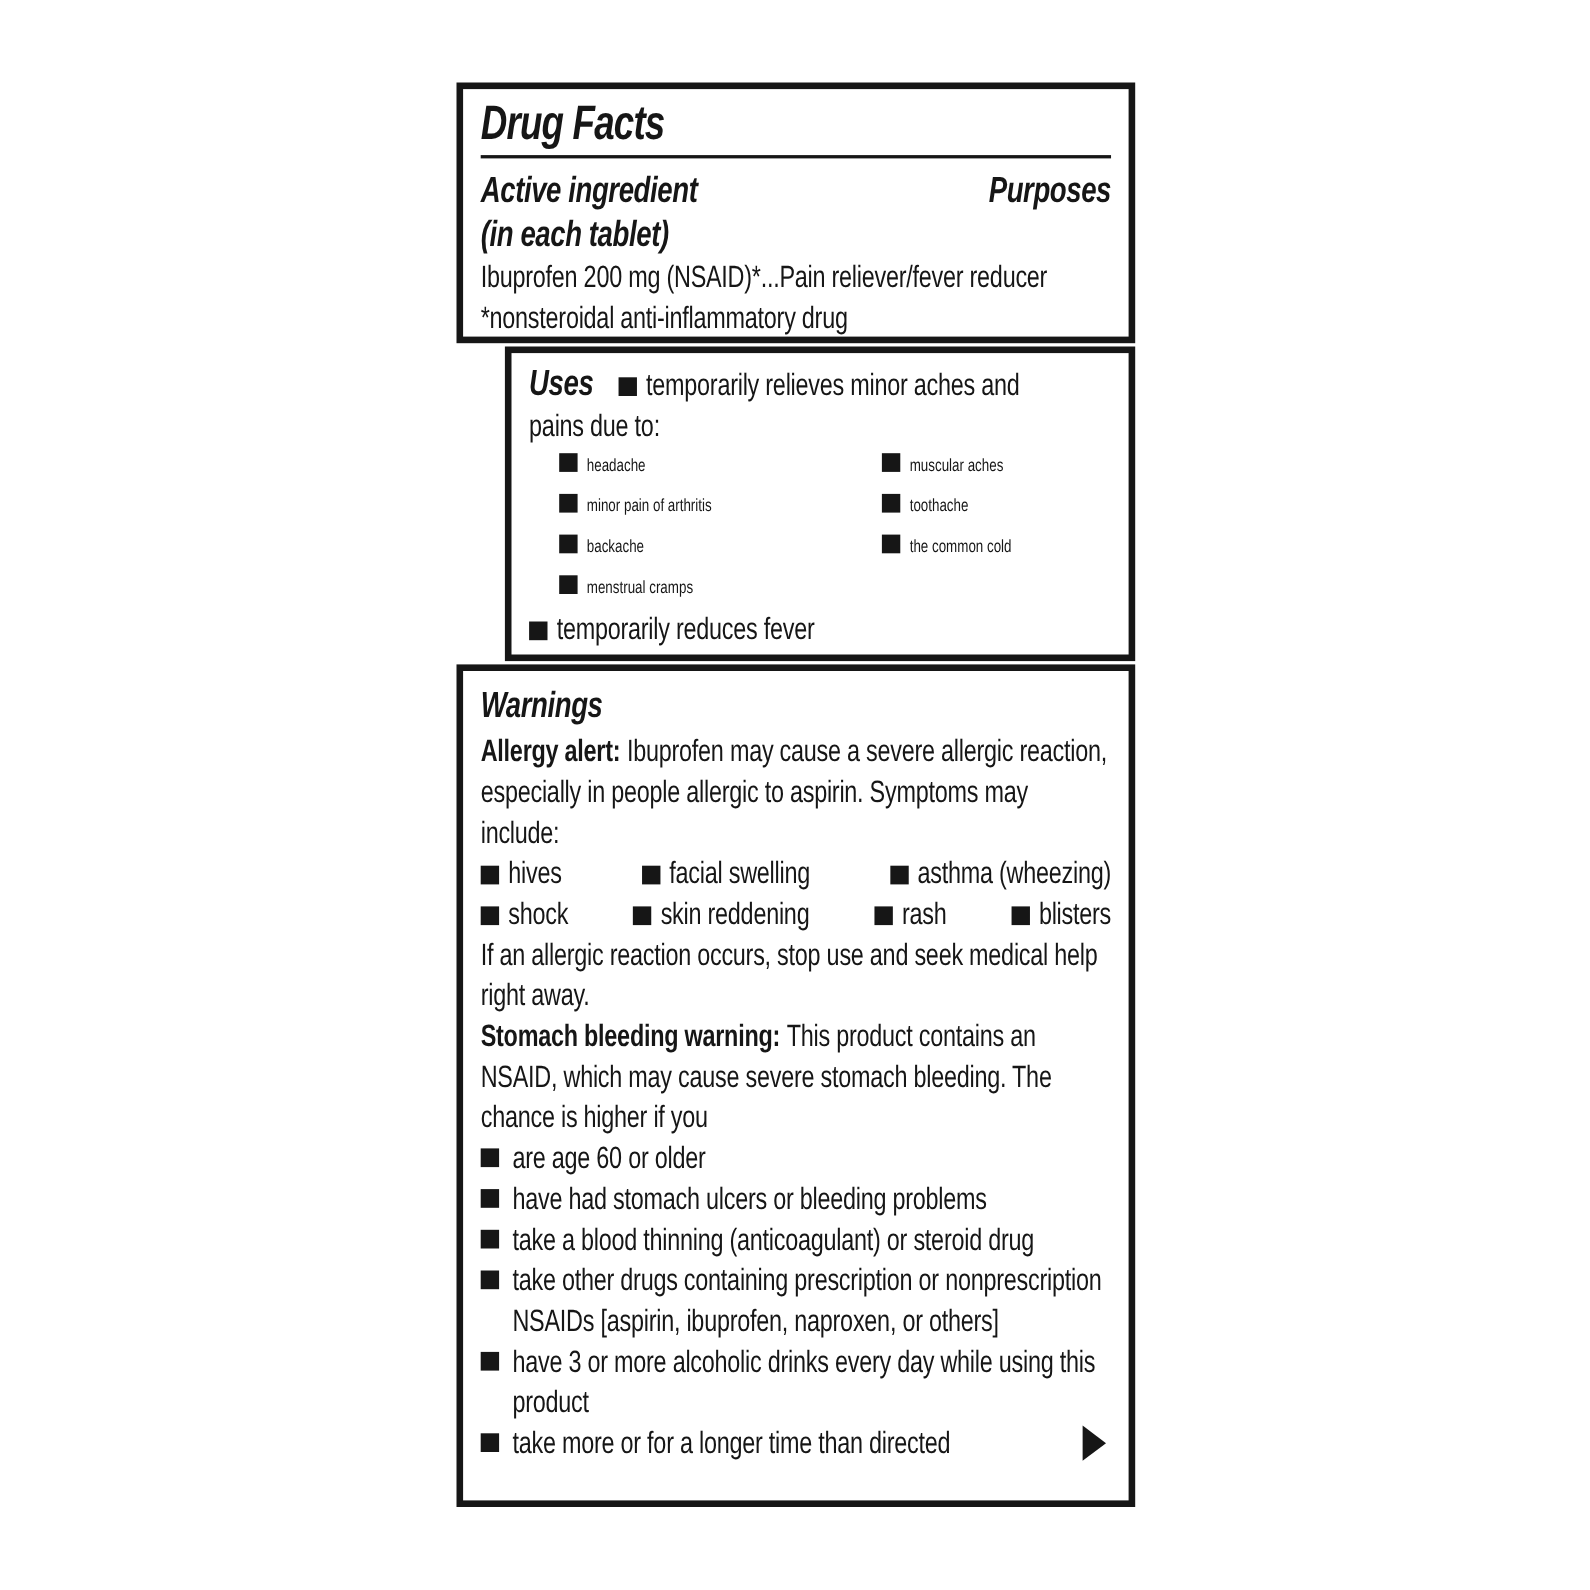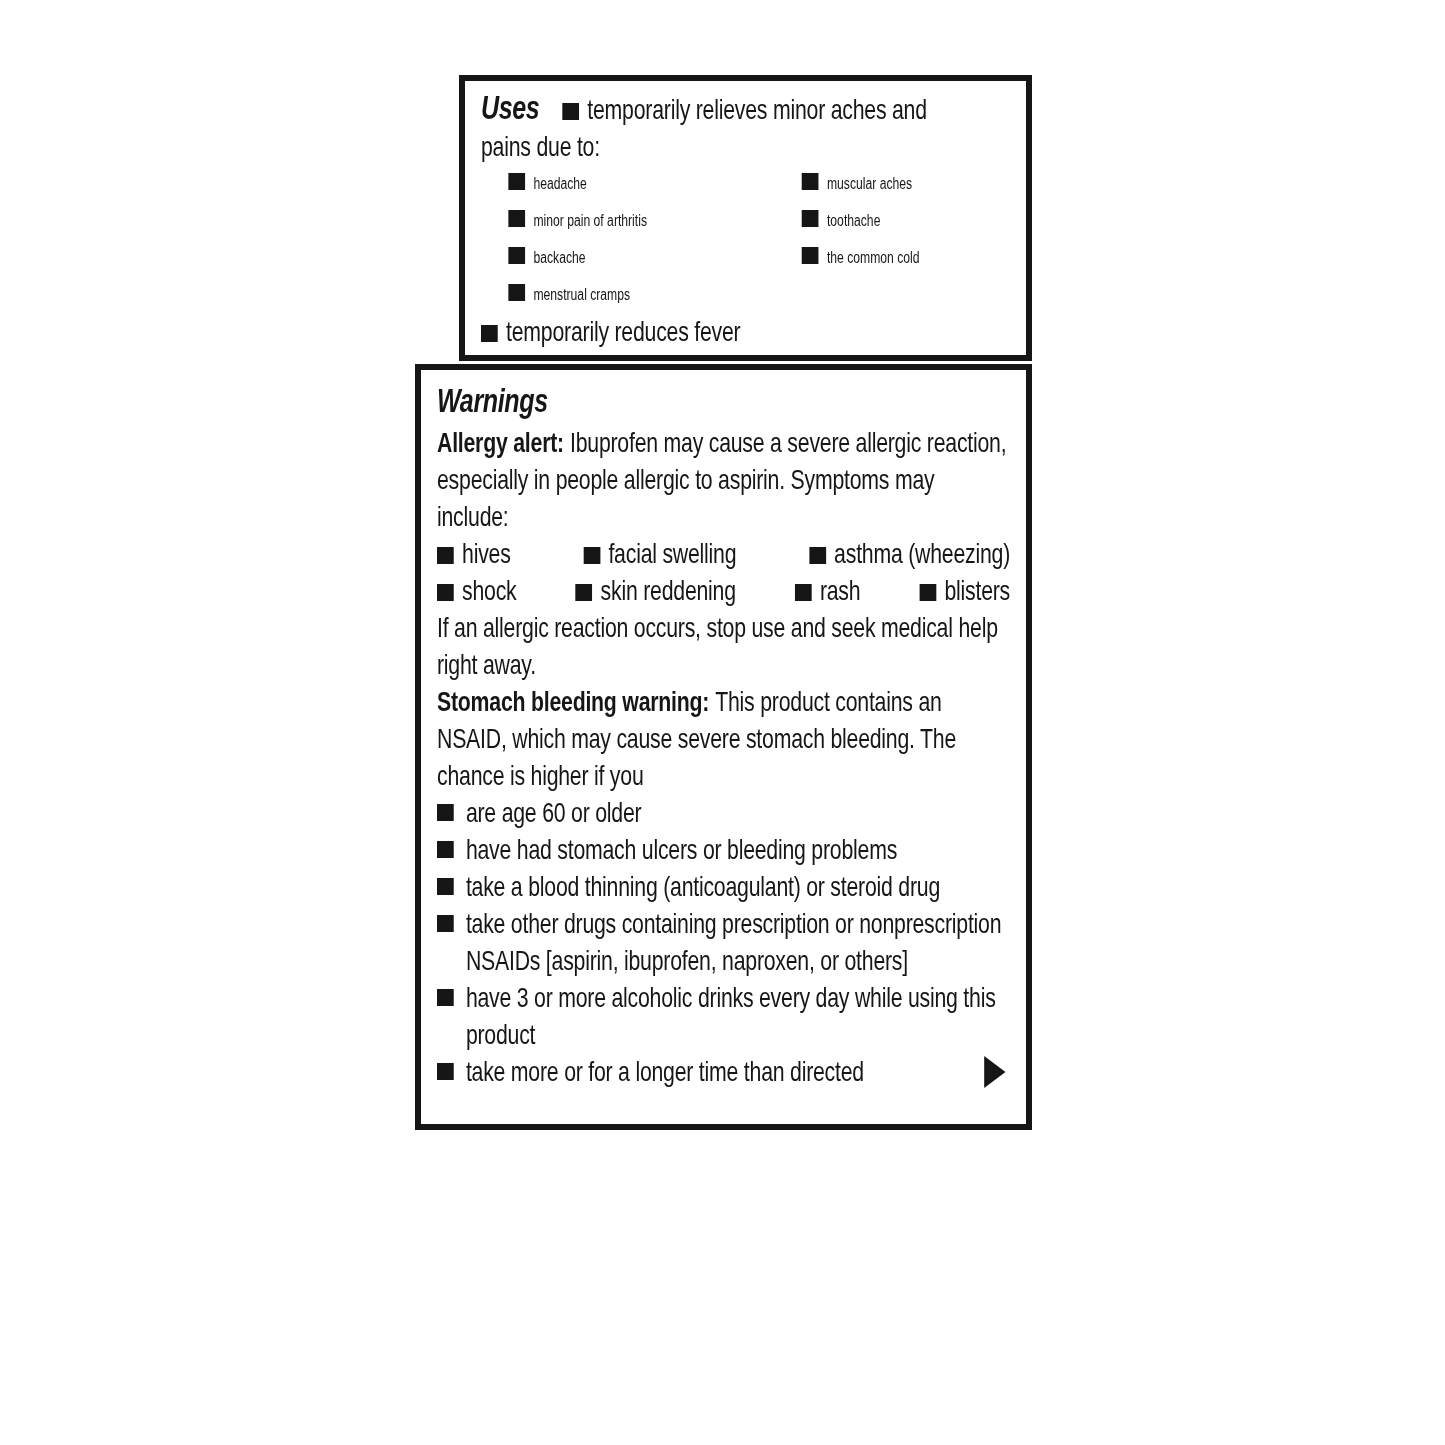--- a/index.html
+++ b/index.html
@@ -101,20 +101,33 @@
     border-bottom:16px solid transparent;
     border-left:28px solid #161616;
     margin-right:6px;
   }
 </style>
 </head>
 <body>
 
 <div class="panel">
 
+  <section class="box sec1">
+    <div class="cond">
+      <h1>Drug Facts</h1>
+      <div class="rule"></div>
+      <div class="hrow">
+        <h2>Active ingredient</h2>
+        <h2>Purposes</h2>
+      </div>
+      <h2>(in each tablet)</h2>
+      <p class="nowrap">Ibuprofen 200 mg (NSAID)*...Pain reliever/fever reducer</p>
+      <p>*nonsteroidal anti-inflammatory drug</p>
+    </div>
+  </section>
 
   <section class="box sec2">
     <div class="cond">
       <p class="uses-intro"><b class="h-inline">Uses</b><span class="sq"></span><span>temporarily relieves minor aches and</span><br><span>pains due to:</span></p>
       <div class="ugrid">
         <div class="cell ind"><span class="sq"></span><span>headache</span></div>
         <div class="cell"><span class="sq"></span><span>muscular aches</span></div>
         <div class="cell ind"><span class="sq"></span><span>minor pain of arthritis</span></div>
         <div class="cell"><span class="sq"></span><span>toothache</span></div>
         <div class="cell ind"><span class="sq"></span><span>backache</span></div>

